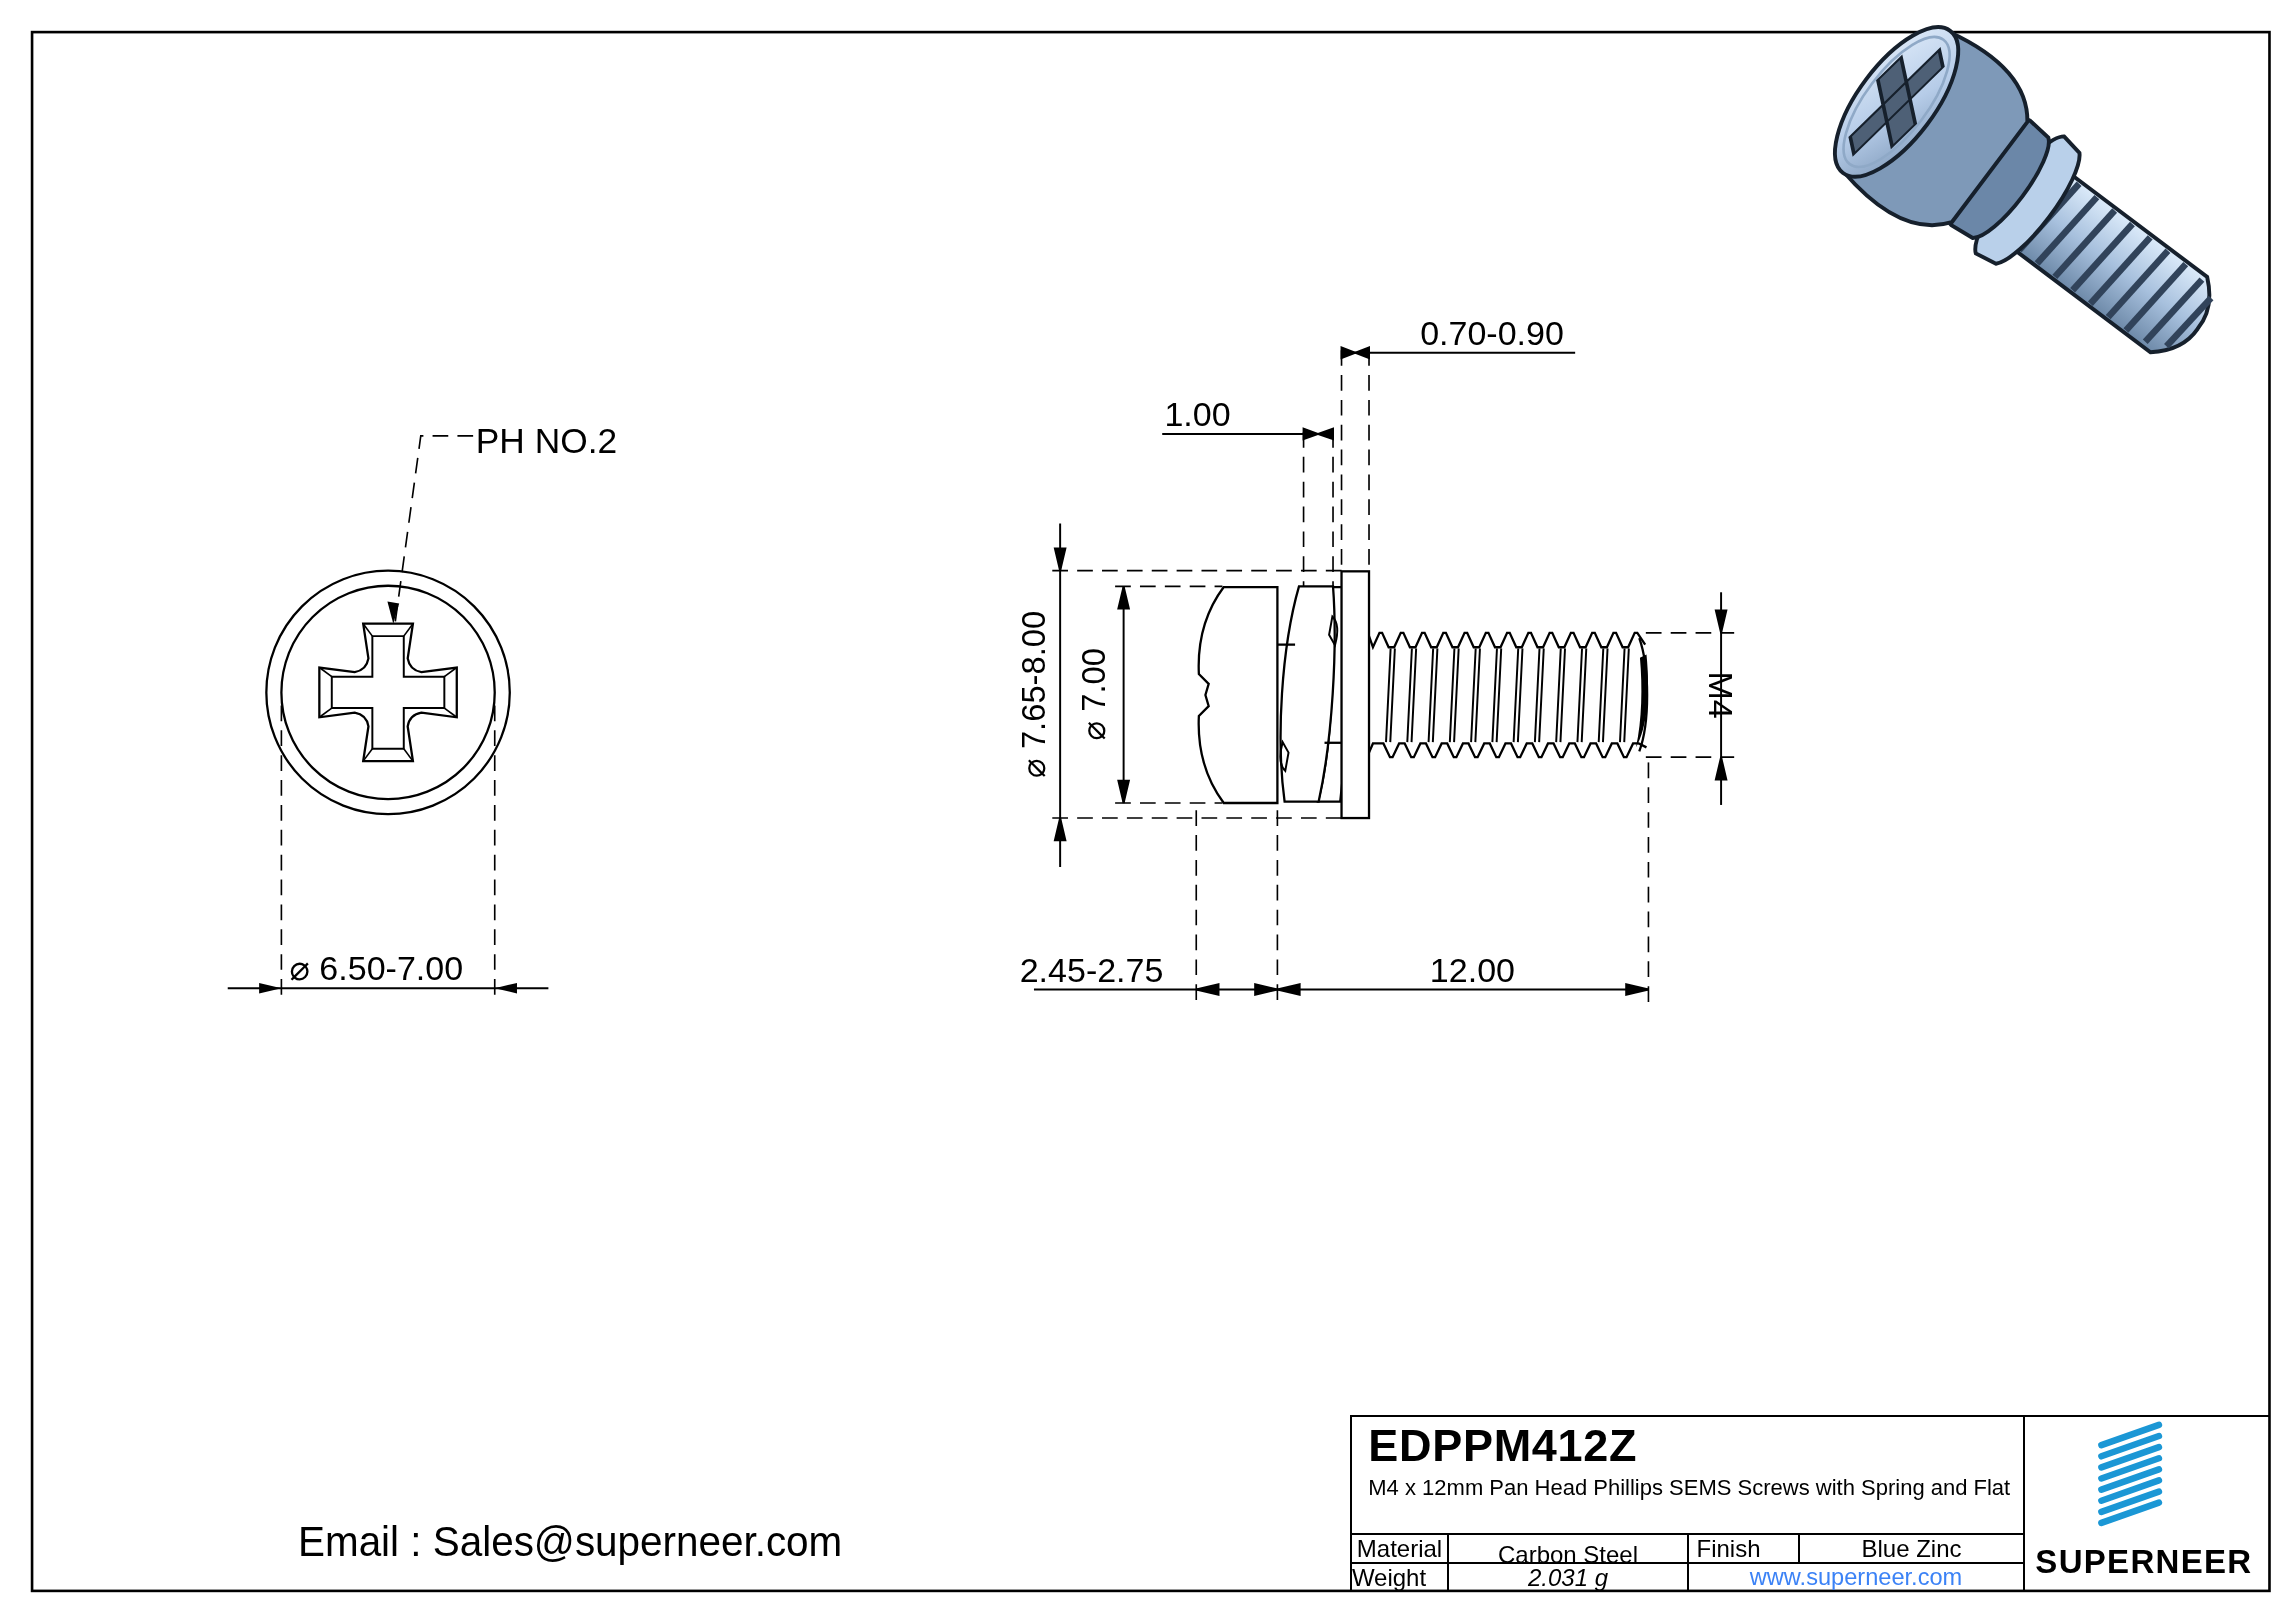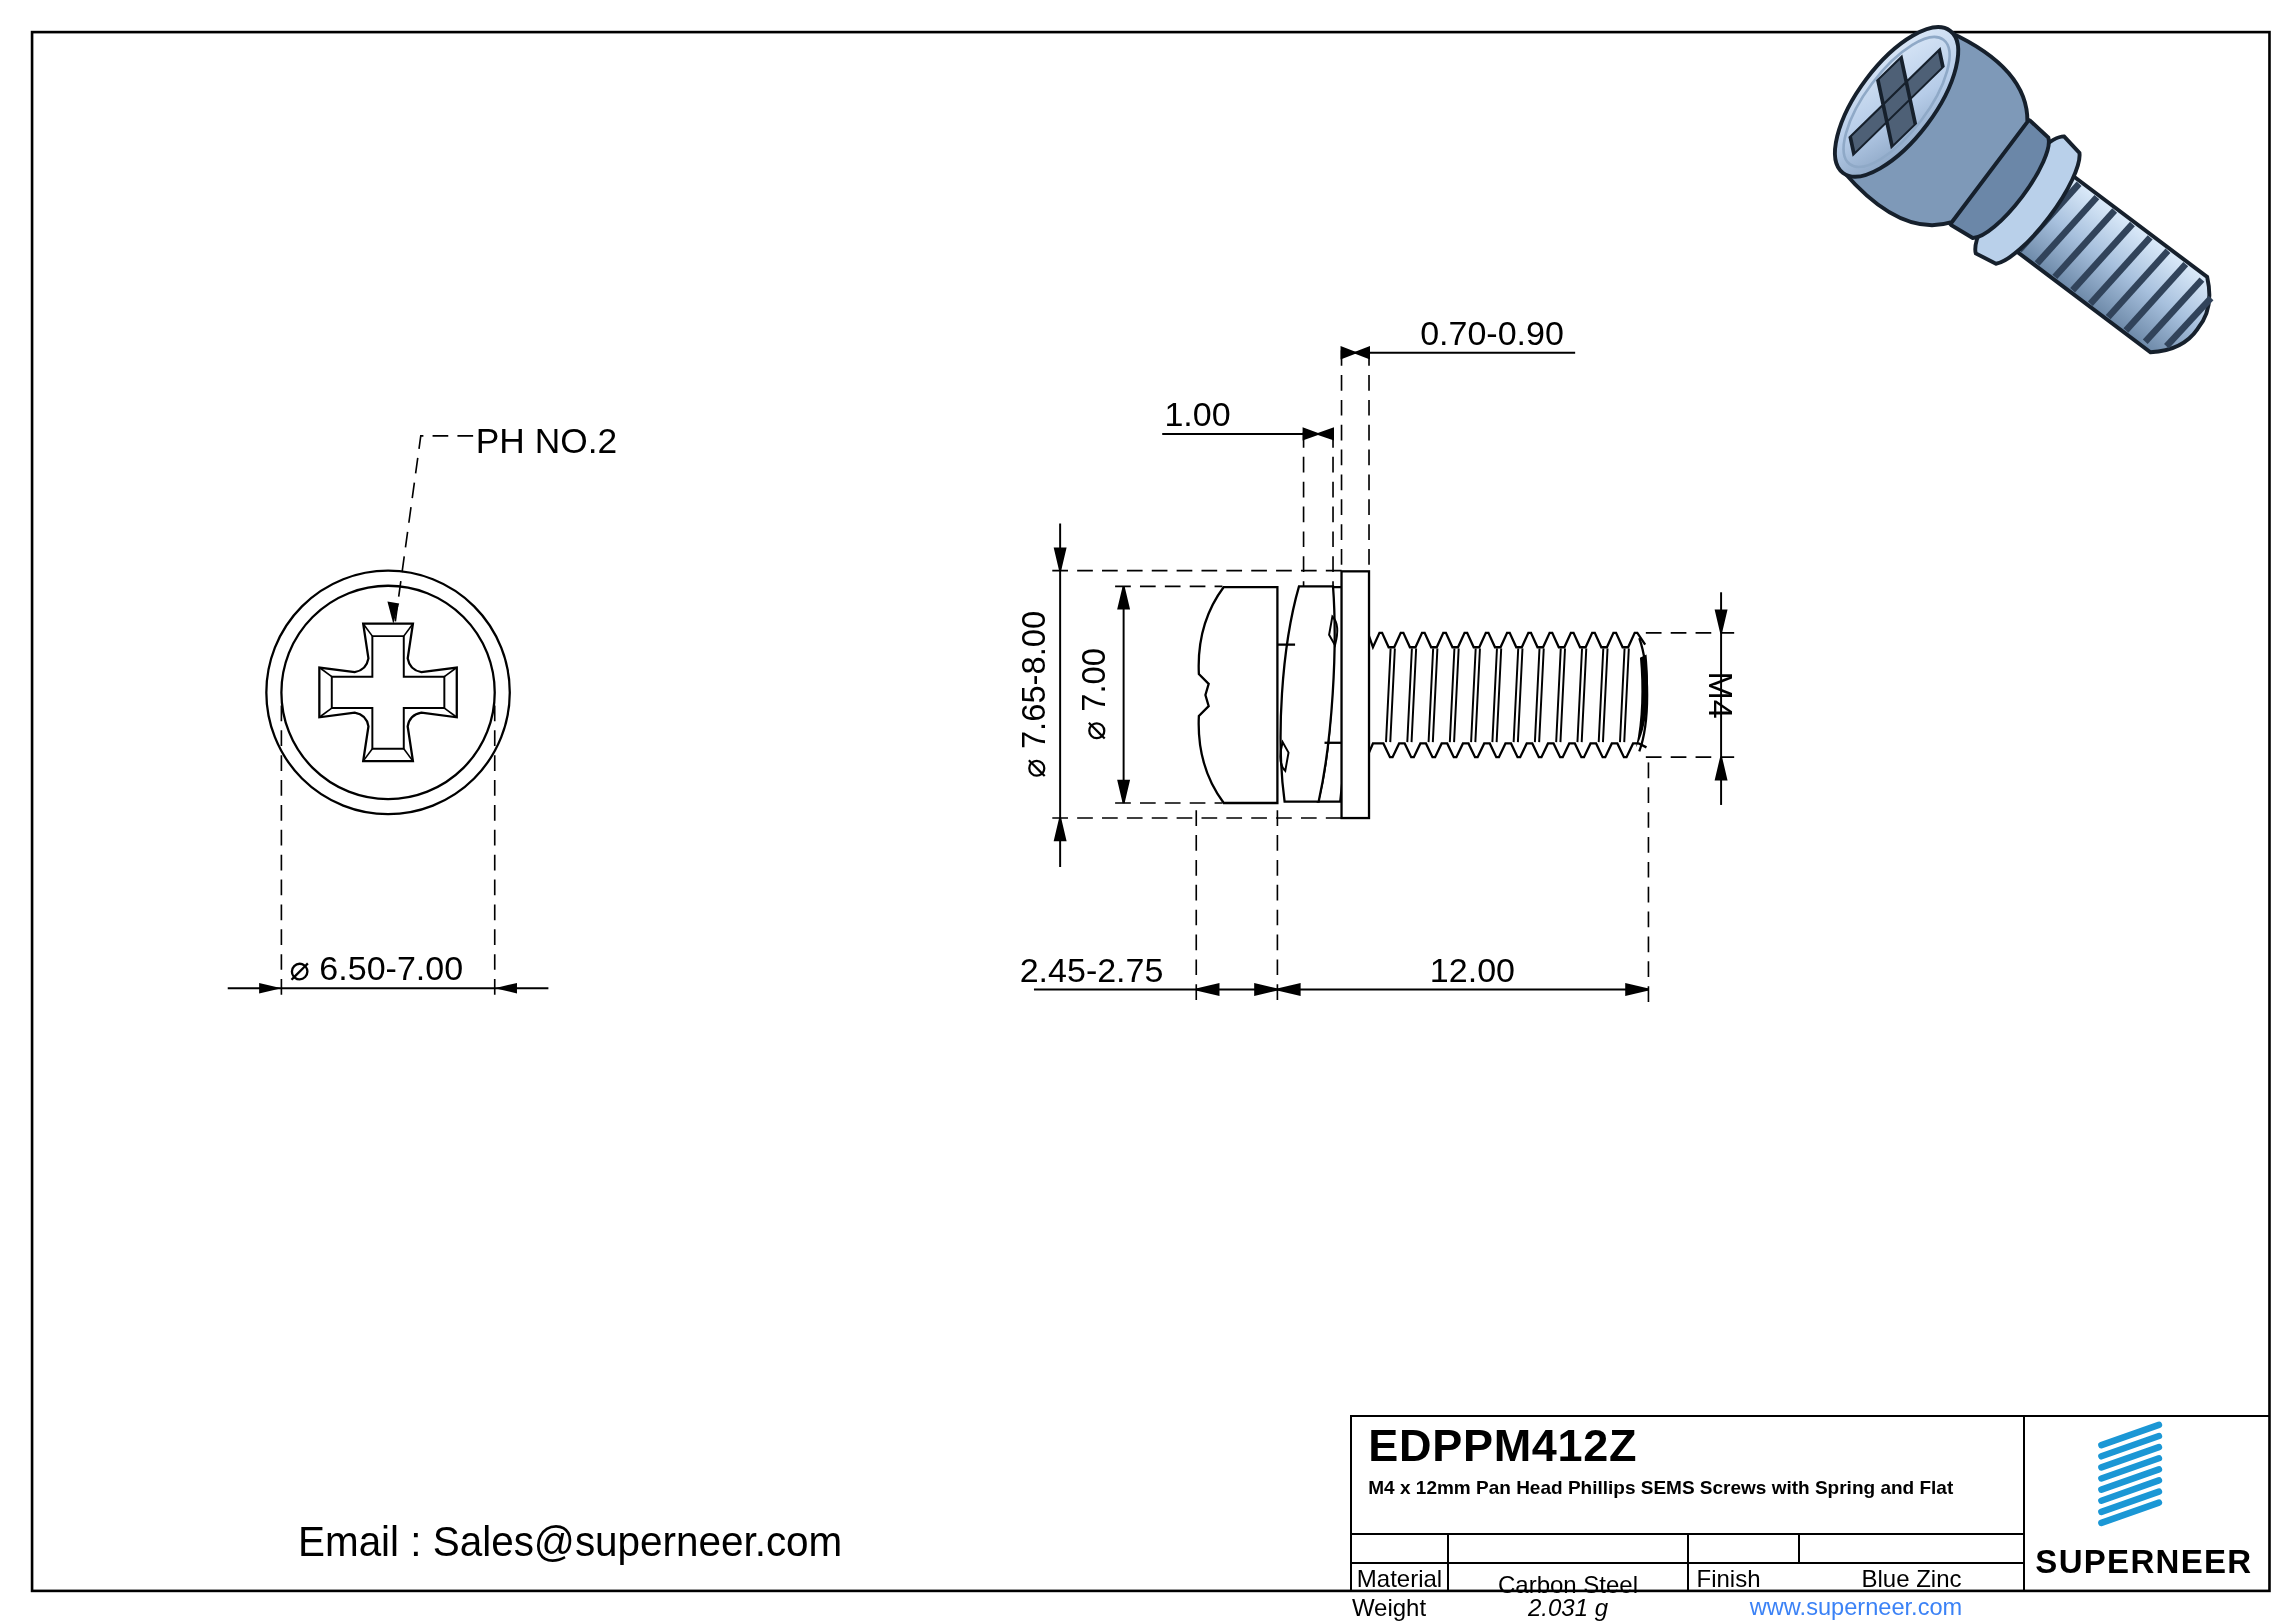--- a/index.html
+++ b/index.html
@@ -3,22 +3,22 @@
 <meta charset="utf-8">
 <style>
   html,body{margin:0;padding:0;background:#ffffff;}
   #sheet{position:relative;width:2295px;height:1623px;background:#ffffff;overflow:hidden;
          font-family:"Liberation Sans","DejaVu Sans",sans-serif;color:#000;}
   #linework{position:absolute;left:0;top:0;}
   
   #title-block{position:absolute;left:1350px;top:1415px;width:920px;height:176px;}
   .tb-line{position:absolute;background:#000;}
   #part-number{position:absolute;left:18.3px;top:5.2px;font-size:45px;font-weight:bold;letter-spacing:0.7px;}
-  .tb-desc{position:absolute;left:18.3px;width:655px;font-size:19px;line-height:30px;font-weight:bold;}
-  .tb-cell{position:absolute;display:flex;align-items:center;justify-content:center;font-size:24px;margin-top:30px;}
+  .tb-desc{position:absolute;left:18.3px;width:655px;font-size:22px;line-height:30px;}
+  .tb-cell{position:absolute;display:flex;align-items:center;justify-content:center;font-size:24px;}
   #brand-cell{position:absolute;left:673px;top:0;width:247px;height:176px;}
   #brand-name{position:absolute;left:0;right:5.2px;top:128px;text-align:center;
               font-size:33px;font-weight:bold;letter-spacing:1.3px;}
   #website{font-size:23.6px;text-decoration:none;}
   #email-line{position:absolute;left:298px;top:1517px;font-size:43px;
               transform:scaleX(0.94);transform-origin:left center;white-space:nowrap;}
 </style>
 </head>
 <body>
 

